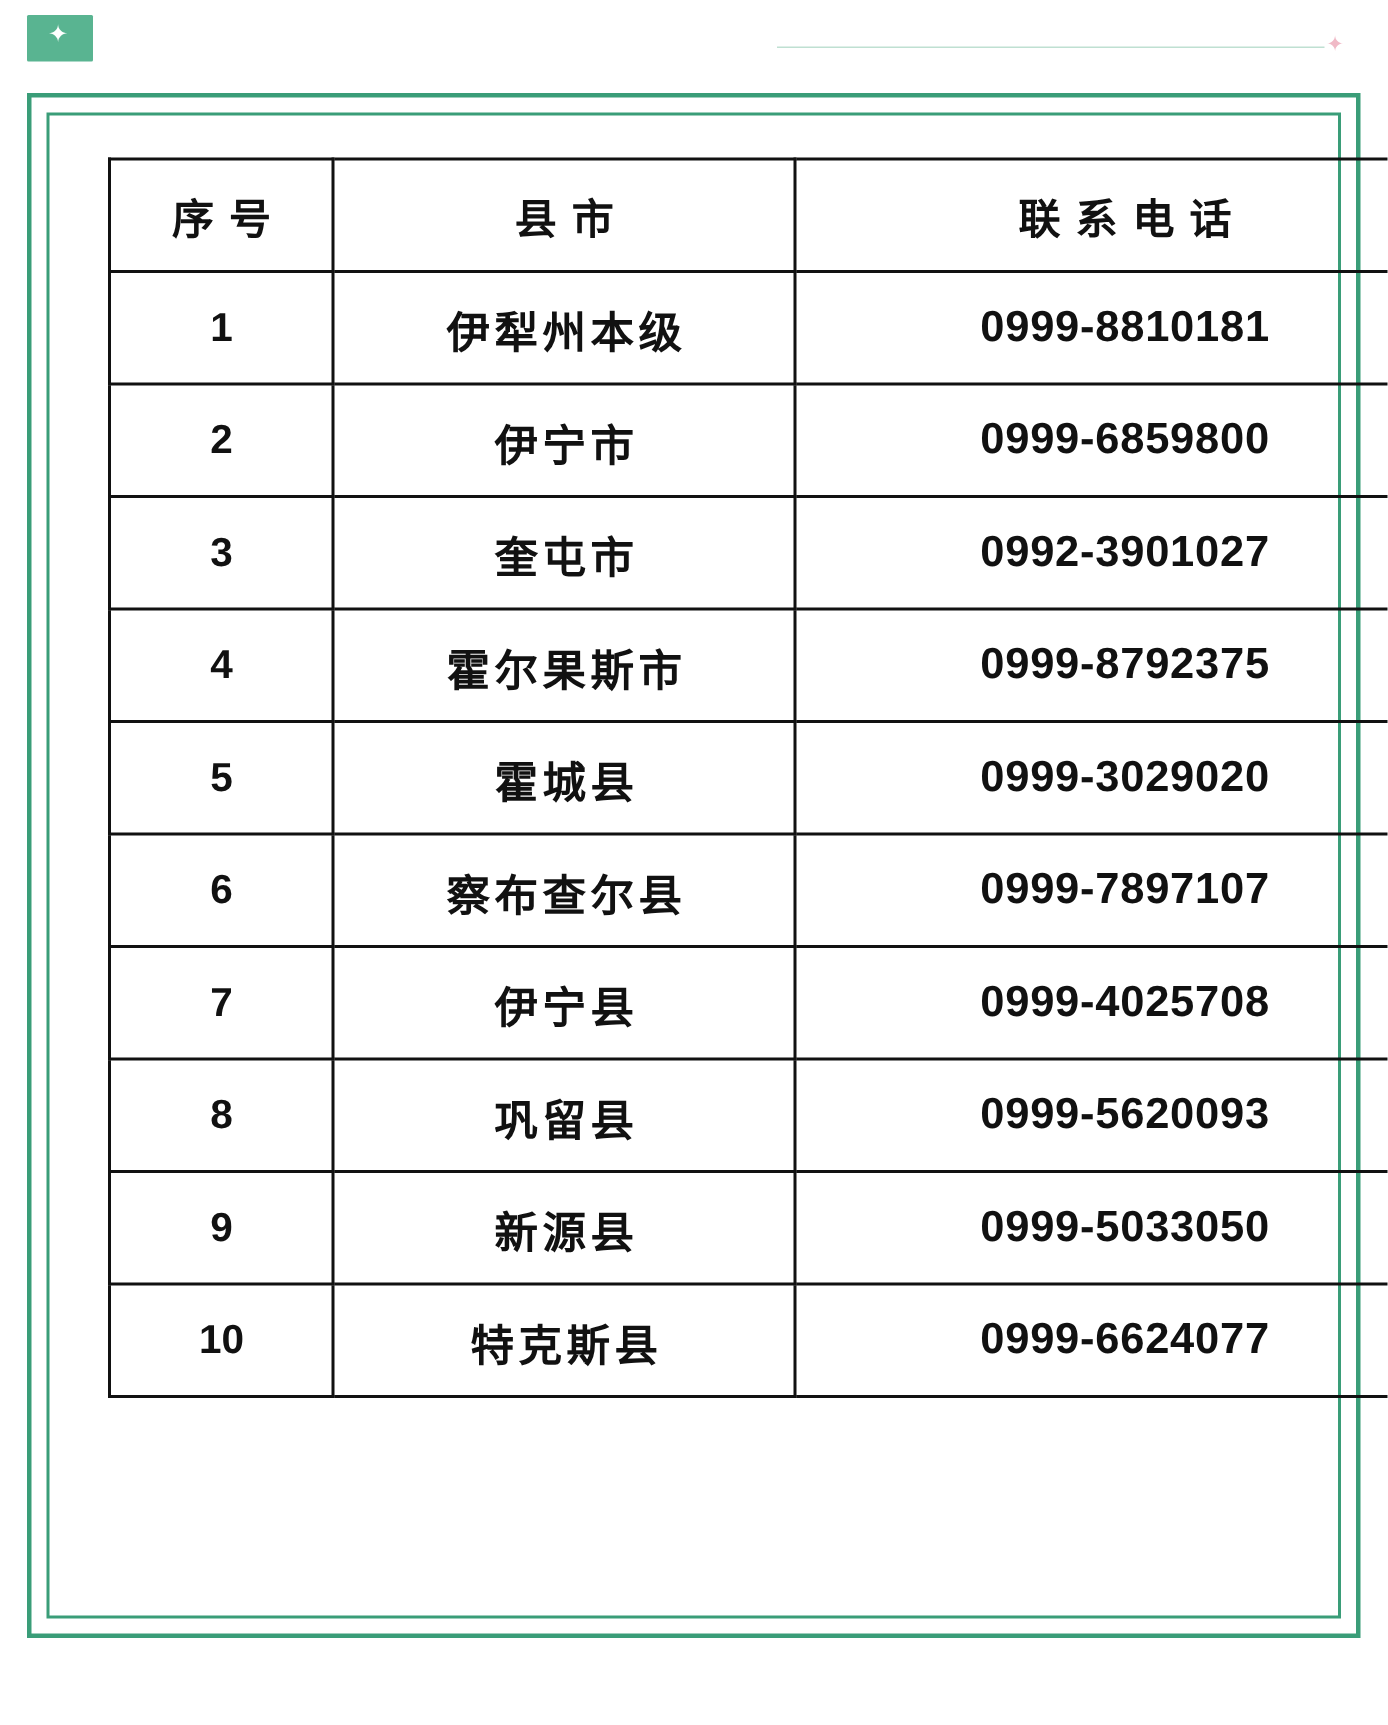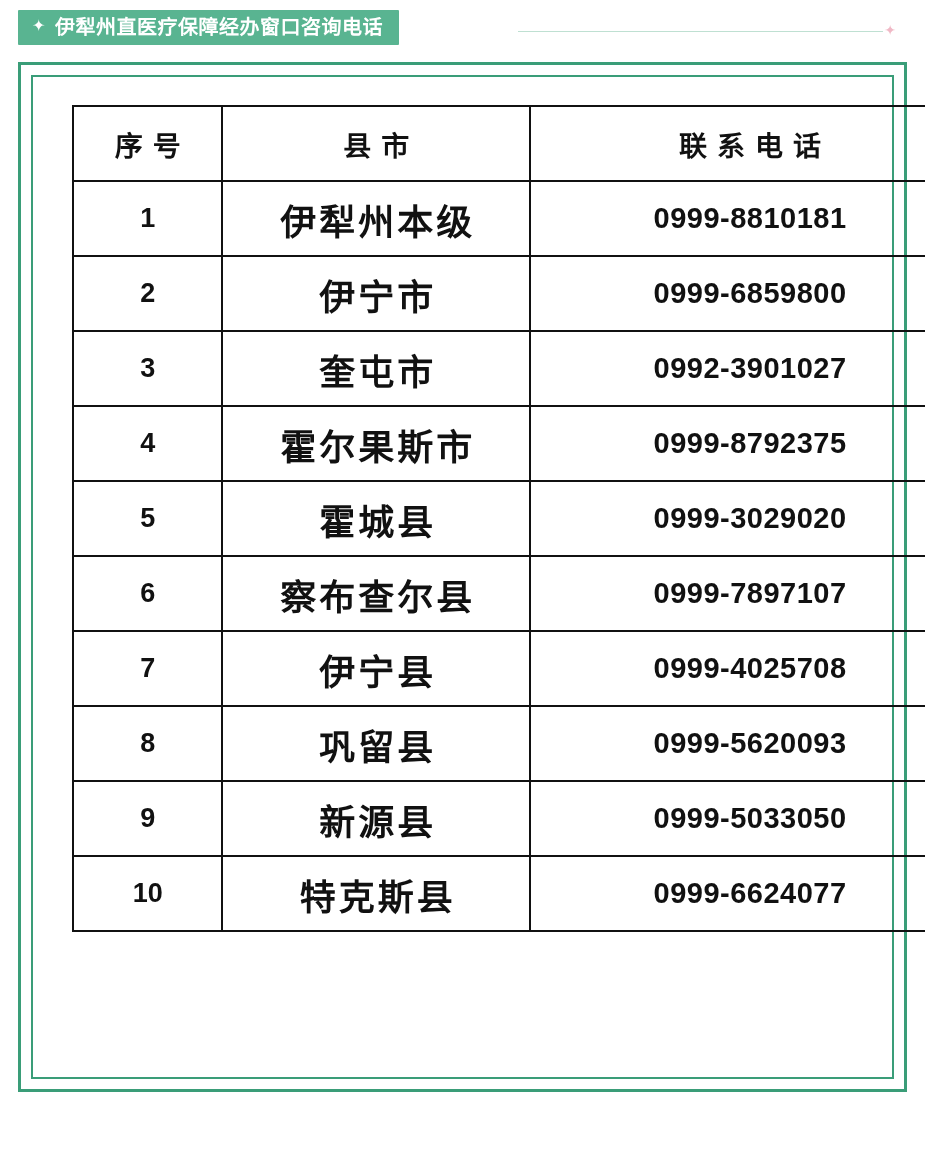--- a/index.html
+++ b/index.html
@@ -120,40 +120,39 @@
     text-indent: 10px;
     font-weight: bold;
   }
   .idx-cell {
     font-family: "Liberation Sans", "DejaVu Sans", sans-serif;
     font-size: 27px;
     font-weight: bold;
   }
   .city-cell {
     font-family: "Liberation Serif", "DejaVu Serif", serif;
-    font-size: 36px;
+    font-size: 29px;
     letter-spacing: 3px;
     text-indent: 3px;
     font-weight: bold;
     margin-left: 36px;
   }
   .tel-cell {
     font-family: Liberation Sans, sans-serif;
     font-size: 29px;
     letter-spacing: 0.5px;
     font-weight: bold;
   }
 </style>
 </head>
 <body>
 
 <div class="header">
   <div class="banner">
     <span class="spark">✦</span>
-    <span>伊犁州直医疗保障经办窗口咨询电话</span>
   </div>
   <div class="banner-rule"></div>
   <div class="banner-dot">✦</div>
 </div>
 
 <div class="frame-outer">
   <div class="frame-inner"></div>
 </div>
 
 <div class="table-wrap">

